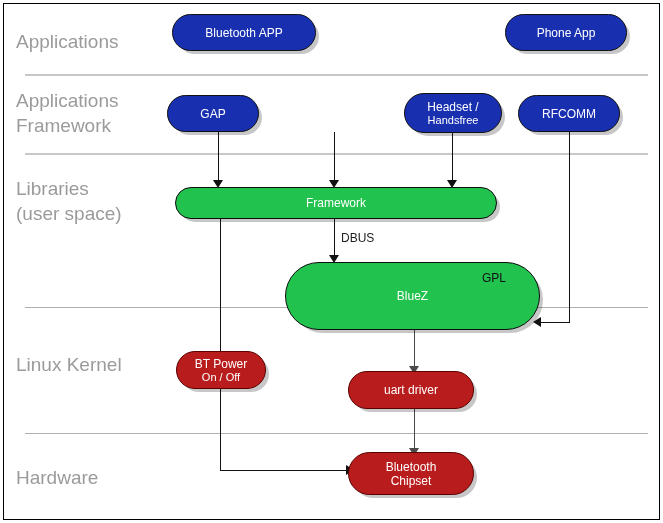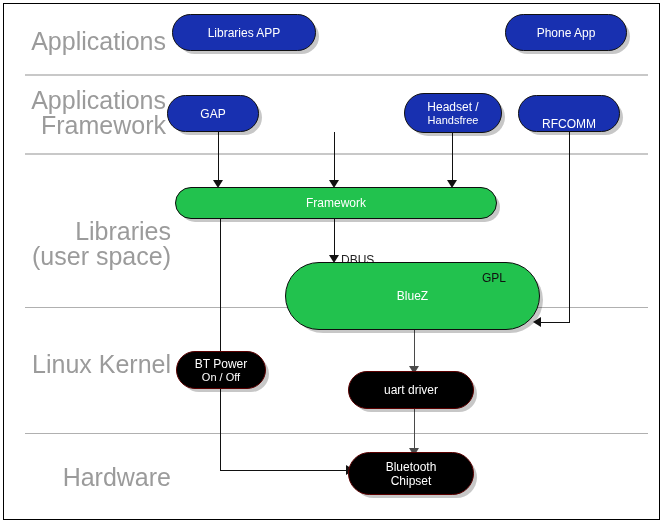--- a/index.html
+++ b/index.html
@@ -17,23 +17,23 @@
     position:absolute;left:3px;top:3px;
     width:657px;height:517px;
     border:1px solid #000;
     box-sizing:border-box;
   }
 
   
   .band-label{
     position:absolute;
     color:#9b9b9b;
-    font-size:25px;
+    font-size:19px;
     line-height:25px;
-    text-align:right;
+    text-align:left;
     white-space:pre-line;
     letter-spacing:0px;
   }
 
   
   .divider{
     position:absolute;
     left:25px;width:623px;
     height:0;
     border-top:2px solid #c8c8c8;
@@ -53,21 +53,21 @@
     text-align:center;
     color:#ffffff;
     box-shadow:4px 4px 0 -1px rgba(0,0,0,0.22);
     z-index:5;
   }
   .node .l1{font-size:12px;line-height:14px;}
   .node .l2{font-size:11px;line-height:13px;}
 
   .node.blue{background:#1830b0;}
   .node.green{background:#22c24e;border:1px solid #0d0d0d;}
-  .node.red{background:#000000;border:1px solid #5a0000;}
+  .node.red{background:#b91c1c;border:1px solid #5a0000;}
 
   .node.green .l1{font-size:12px;}
 
   
   .gpl-tag{
     position:absolute;
     color:#111;
     font-size:12px;
     line-height:14px;
     z-index:6;
@@ -103,40 +103,39 @@
     border-left:8px solid #111;
     z-index:3;
   }
 
   .edge-label{
     position:absolute;
     color:#222;
     font-size:12px;
     line-height:14px;
     z-index:4;
-    margin-top:22px;
   }
 </style>
 </head>
 <body>
 
 <div id="stage">
   <div id="frame"></div>
 
   <div class="divider" style="top:74px;"></div>
   <div class="divider" style="top:153px;"></div>
   <div class="divider thin" style="top:307px;"></div>
   <div class="divider thin" style="top:433px;"></div>
 
   <div class="band-label" style="left:16px;top:29px;width:150px;">Applications</div>
 
   <div class="band-label" style="left:16px;top:88px;width:150px;">Applications
 Framework</div>
 
-  <div class="band-label" style="left:16px;top:176px;width:155px;margin-top:43px;">Libraries
+  <div class="band-label" style="left:16px;top:176px;width:155px;">Libraries
 (user space)</div>
 
   <div class="band-label" style="left:16px;top:352px;width:155px;">Linux Kernel</div>
 
   <div class="band-label" style="left:16px;top:465px;width:155px;">Hardware</div>
 
   <div class="vline" style="left:218px;top:132px;height:50px;"></div>
   <div class="arrow-down" style="left:213px;top:180px;"></div>
 
   <div class="vline" style="left:334px;top:132px;height:50px;"></div>
@@ -157,38 +156,38 @@
   <div class="hline" style="left:220px;top:470px;width:128px;"></div>
   <div class="arrow-right" style="left:346px;top:465px;"></div>
 
   <div class="vline grey" style="left:414px;top:330px;height:38px;"></div>
   <div class="arrow-down grey" style="left:409px;top:366px;"></div>
 
   <div class="vline grey" style="left:414px;top:408px;height:42px;"></div>
   <div class="arrow-down grey" style="left:409px;top:448px;"></div>
 
   <div class="node blue" style="left:172px;top:14px;width:144px;height:37px;">
-    <span class="l1">Libraries APP</span>
+    <span class="l1">Bluetooth APP</span>
   </div>
 
   <div class="node blue" style="left:505px;top:14px;width:122px;height:37px;">
     <span class="l1">Phone App</span>
   </div>
 
   <div class="node blue" style="left:167px;top:95px;width:92px;height:37px;">
     <span class="l1">GAP</span>
   </div>
 
 
   <div class="node blue" style="left:404px;top:93px;width:98px;height:40px;">
     <span class="l1">Headset /</span>
     <span class="l2">Handsfree</span>
   </div>
 
-  <div class="node blue" style="left:518px;top:95px;width:102px;height:37px;justify-content:flex-end;">
+  <div class="node blue" style="left:518px;top:95px;width:102px;height:37px;">
     <span class="l1">RFCOMM</span>
   </div>
 
   <div class="node green" style="left:175px;top:187px;width:322px;height:32px;">
     <span class="l1">Framework</span>
   </div>
 
   <div class="node green" style="left:285px;top:262px;width:255px;height:68px;text-align:right;">
     <span class="l1">BlueZ</span>
   </div>

